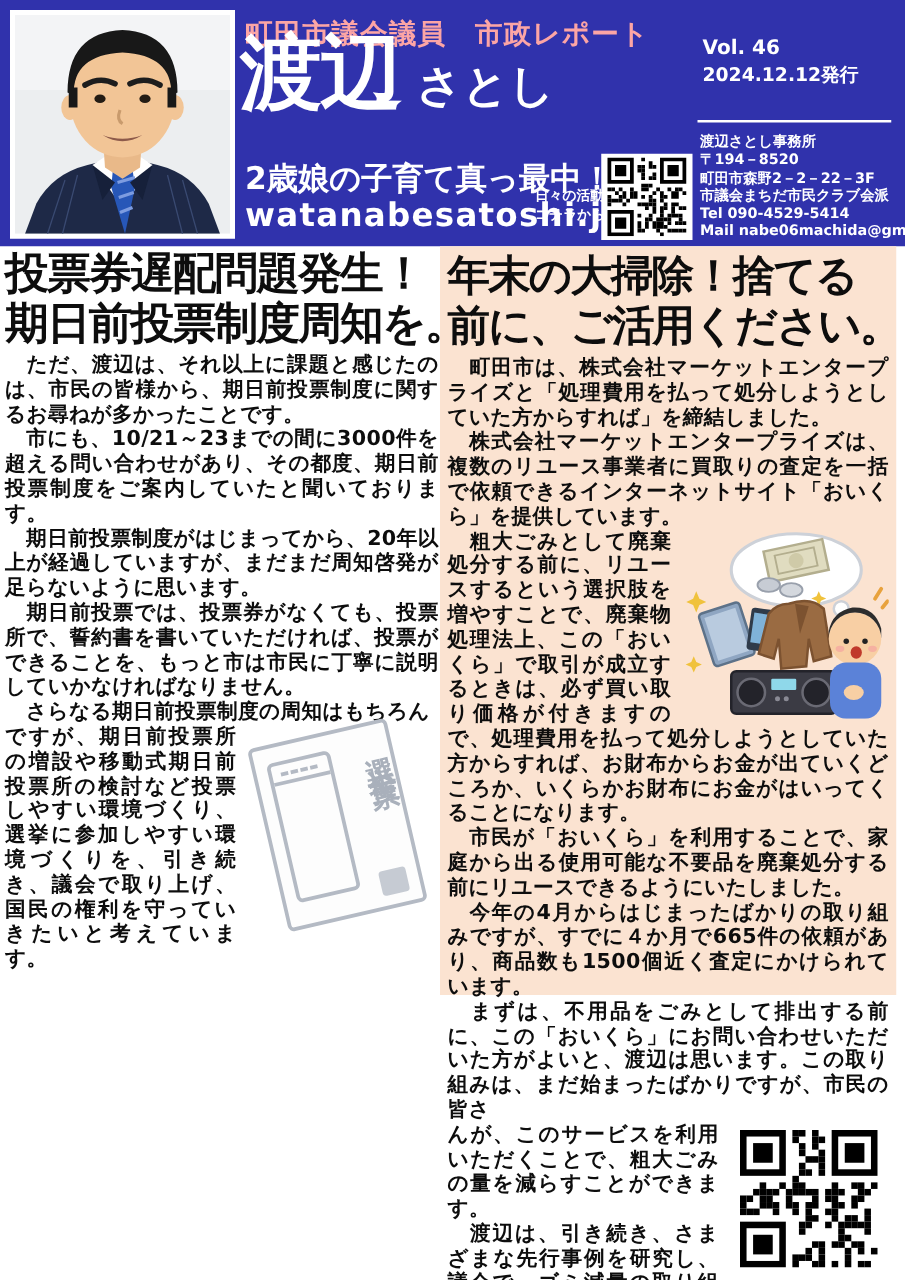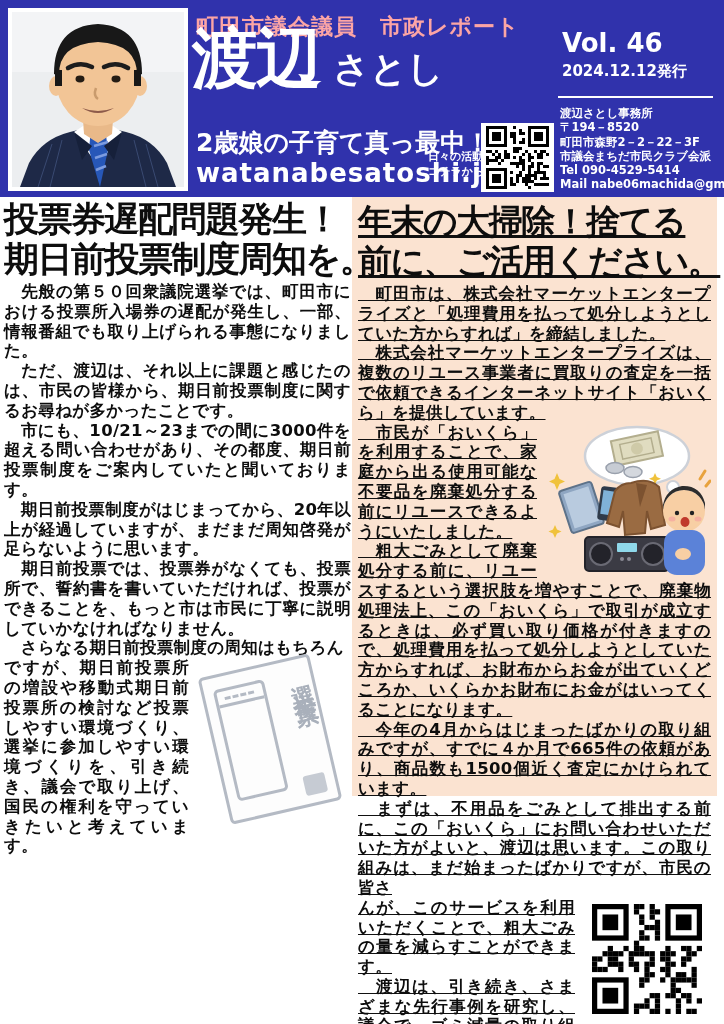--- a/index.html
+++ b/index.html
@@ -16,31 +16,31 @@
   .report-title { position:absolute; left:196px; top:12px; color:#fca5a5; font-weight:900; font-size:22px; letter-spacing:1px; white-space:nowrap; }
   .name-row { position:absolute; left:192px; top:26px; color:#fff; white-space:nowrap; }
   .name-main { font-weight:900; font-size:66px; line-height:1.0; letter-spacing:-2px; display:inline-block; }
   .name-sub  { font-weight:900; font-size:36px; display:inline-block; margin-left:8px; }
   .tagline { position:absolute; left:196px; top:126px; color:#ffffff; font-weight:900; font-size:25px; white-space:nowrap; }
   .website { position:absolute; left:196px; top:158px; color:#fff; font-weight:900; font-size:26px; letter-spacing:1px; white-space:nowrap; }
   .qr-hint { position:absolute; left:428px; top:149px; color:#fff; font-weight:700; font-size:11px; line-height:15px; white-space:nowrap; }
   .qr-box-header { position:absolute; left:481px; top:123px; width:73px; height:69px; background:#fff; padding:3px; }
   .qr-box-header svg { display:block; width:100%; height:100%; }
   .vol-block { position:absolute; left:562px; top:28px; color:#fff; }
-  .vol-label { font-weight:900; font-size:26px; white-space:nowrap; }
+  .vol-label { font-weight:900; font-size:16px; white-space:nowrap; }
   .issue-date { font-weight:900; font-size:15px; margin-top:4px; white-space:nowrap; }
   .header-rule { position:absolute; left:558px; top:96px; width:155px; border-top:2px solid #fff; }
   .office-block { position:absolute; left:560px; top:106px; color:#fff; font-weight:700; font-size:11.5px; line-height:14.3px; white-space:nowrap; }
   
   .headline { font-weight:900; font-size:35px; line-height:40px; letter-spacing:-1.5px; color:#0d0d0d; white-space:nowrap; }
   .btext { font-size:16.5px; line-height:19.8px; font-weight:600; letter-spacing:0.3px; text-align:justify; overflow-wrap:anywhere; color:#0d0d0d; }
   .btext p { margin:0; }
   .article-left { position:absolute; left:4px; top:199px; width:347px; }
   .article-left .btext { margin-top:3px; }
-  .panel-right { position:absolute; left:352px; top:197px; width:365px; height:599px; background:#fbe3d1; padding:4px 6px;text-decoration:underline; }
+  .panel-right { position:absolute; left:352px; top:197px; width:365px; height:599px; background:#fbe3d1; padding:4px 6px; }
   .panel-right .headline { font-size:34px; }
   .panel-right .btext { margin-top:3px; }
   
   .envelope-float { float:right; width:156px; height:162px; margin:2px 0 2px 6px; position:relative; }
   .envelope { position:absolute; left:18px; top:4px; width:114px; height:150px; background:#fdfdfd; border:3px solid #b4bac4; border-radius:5px; transform:rotate(-13deg); }
   .env-slot { position:absolute; left:9px; top:12px; width:52px; height:114px; border:3px solid #b4bac4; border-radius:5px; }
   .env-band { position:absolute; left:0; top:0; width:100%; height:16px; border-bottom:3px solid #b4bac4; }
   .env-dash { position:absolute; left:7px; top:6px; width:30px; border-top:3px dashed #b4bac4; }
   .env-label { position:absolute; right:3px; top:8px; writing-mode:vertical-rl; font-weight:900; font-size:23px; letter-spacing:7px; color:#a9b0bb; }
   .env-stamp { position:absolute; right:9px; bottom:8px; width:22px; height:20px; background:#c6cbd3; border-radius:3px; }
@@ -251,21 +251,20 @@
       <div>市議会まちだ市民クラブ会派</div>
       <div>Tel 090-4529-5414</div>
       <div>Mail nabe06machida@gmail.com</div>
     </div>
   </div>
 
   <div class="article-left">
     <div class="headline">投票券遅配問題発生！</div>
     <div class="headline">期日前投票制度周知を。</div>
     <div class="btext">
-      <p>　先般の第５０回衆議院選挙では、町田市における投票所入場券の遅配が発生し、一部、情報番組でも取り上げられる事態になりました。</p>
       <p>　ただ、渡辺は、それ以上に課題と感じたのは、市民の皆様から、期日前投票制度に関するお尋ねが多かったことです。</p>
       <p>　市にも、10/21～23までの間に3000件を超える問い合わせがあり、その都度、期日前投票制度をご案内していたと聞いております。</p>
       <p>　期日前投票制度がはじまってから、20年以上が経過していますが、まだまだ周知啓発が足らないように思います。</p>
       <p>　期日前投票では、投票券がなくても、投票所で、誓約書を書いていただければ、投票ができることを、もっと市は市民に丁寧に説明していかなければなりません。</p>
       <p>　さらなる期日前投票制度の周知はもちろん</p>
       <div class="clearfix">
         <div class="envelope-float">
           <div class="envelope">
             <div class="env-slot">
               <div class="env-band">
@@ -334,22 +333,22 @@
             <path d="M120,88 A21,21 0 0 1 162,88 L162,80 Q157,62 139,63 Q123,66 120,82 Z" fill="#2d2d2d"></path>
             <circle cx="134" cy="90" r="2.2" fill="#222"></circle>
             <circle cx="149" cy="90" r="2.2" fill="#222"></circle>
             <ellipse cx="142" cy="99" rx="4.5" ry="5" fill="#c0392b"></ellipse>
             <ellipse cx="129" cy="96" rx="3.5" ry="2.5" fill="#f5a9a0" opacity="0.8"></ellipse>
             <ellipse cx="155" cy="96" rx="3.5" ry="2.5" fill="#f5a9a0" opacity="0.8"></ellipse>
             <rect x="121" y="107" width="41" height="45" rx="13" fill="#5b82d8"></rect>
             <ellipse cx="140" cy="131" rx="8" ry="6" fill="#f8cfa4"></ellipse>
           </svg>
         </div>
+        <p>　粗大ごみとして廃棄処分する前に、リユースするという選択肢を増やすことで、廃棄物処理法上、この「おいくら」で取引が成立するときは、必ず買い取り価格が付きますので、処理費用を払って処分しようとしていた方からすれば、お財布からお金が出ていくどころか、いくらかお財布にお金がはいってくることになります。</p>
         <p>　市民が「おいくら」を利用することで、家庭から出る使用可能な不要品を廃棄処分する前にリユースできるようにいたしました。</p>
-        <p>　粗大ごみとして廃棄処分する前に、リユースするという選択肢を増やすことで、廃棄物処理法上、この「おいくら」で取引が成立するときは、必ず買い取り価格が付きますので、処理費用を払って処分しようとしていた方からすれば、お財布からお金が出ていくどころか、いくらかお財布にお金がはいってくることになります。</p>
       </div>
       <p>　今年の4月からはじまったばかりの取り組みですが、すでに４か月で665件の依頼があり、商品数も1500個近く査定にかけられています。</p>
       <p>　まずは、不用品をごみとして排出する前に、この「おいくら」にお問い合わせいただいた方がよいと、渡辺は思います。この取り組みは、まだ始まったばかりですが、市民の皆さ</p>
       <div class="clearfix">
         <div class="qr-float">
           <div class="qr-box-bottom">
             <svg class="qr" viewBox="0 0 84 84">
                 <rect x="0" y="0" width="84" height="84" fill="#fff"></rect>
                 <rect x="32" y="0" width="4" height="4" fill="#000"></rect>
                 <rect x="36" y="0" width="4" height="4" fill="#000"></rect>

